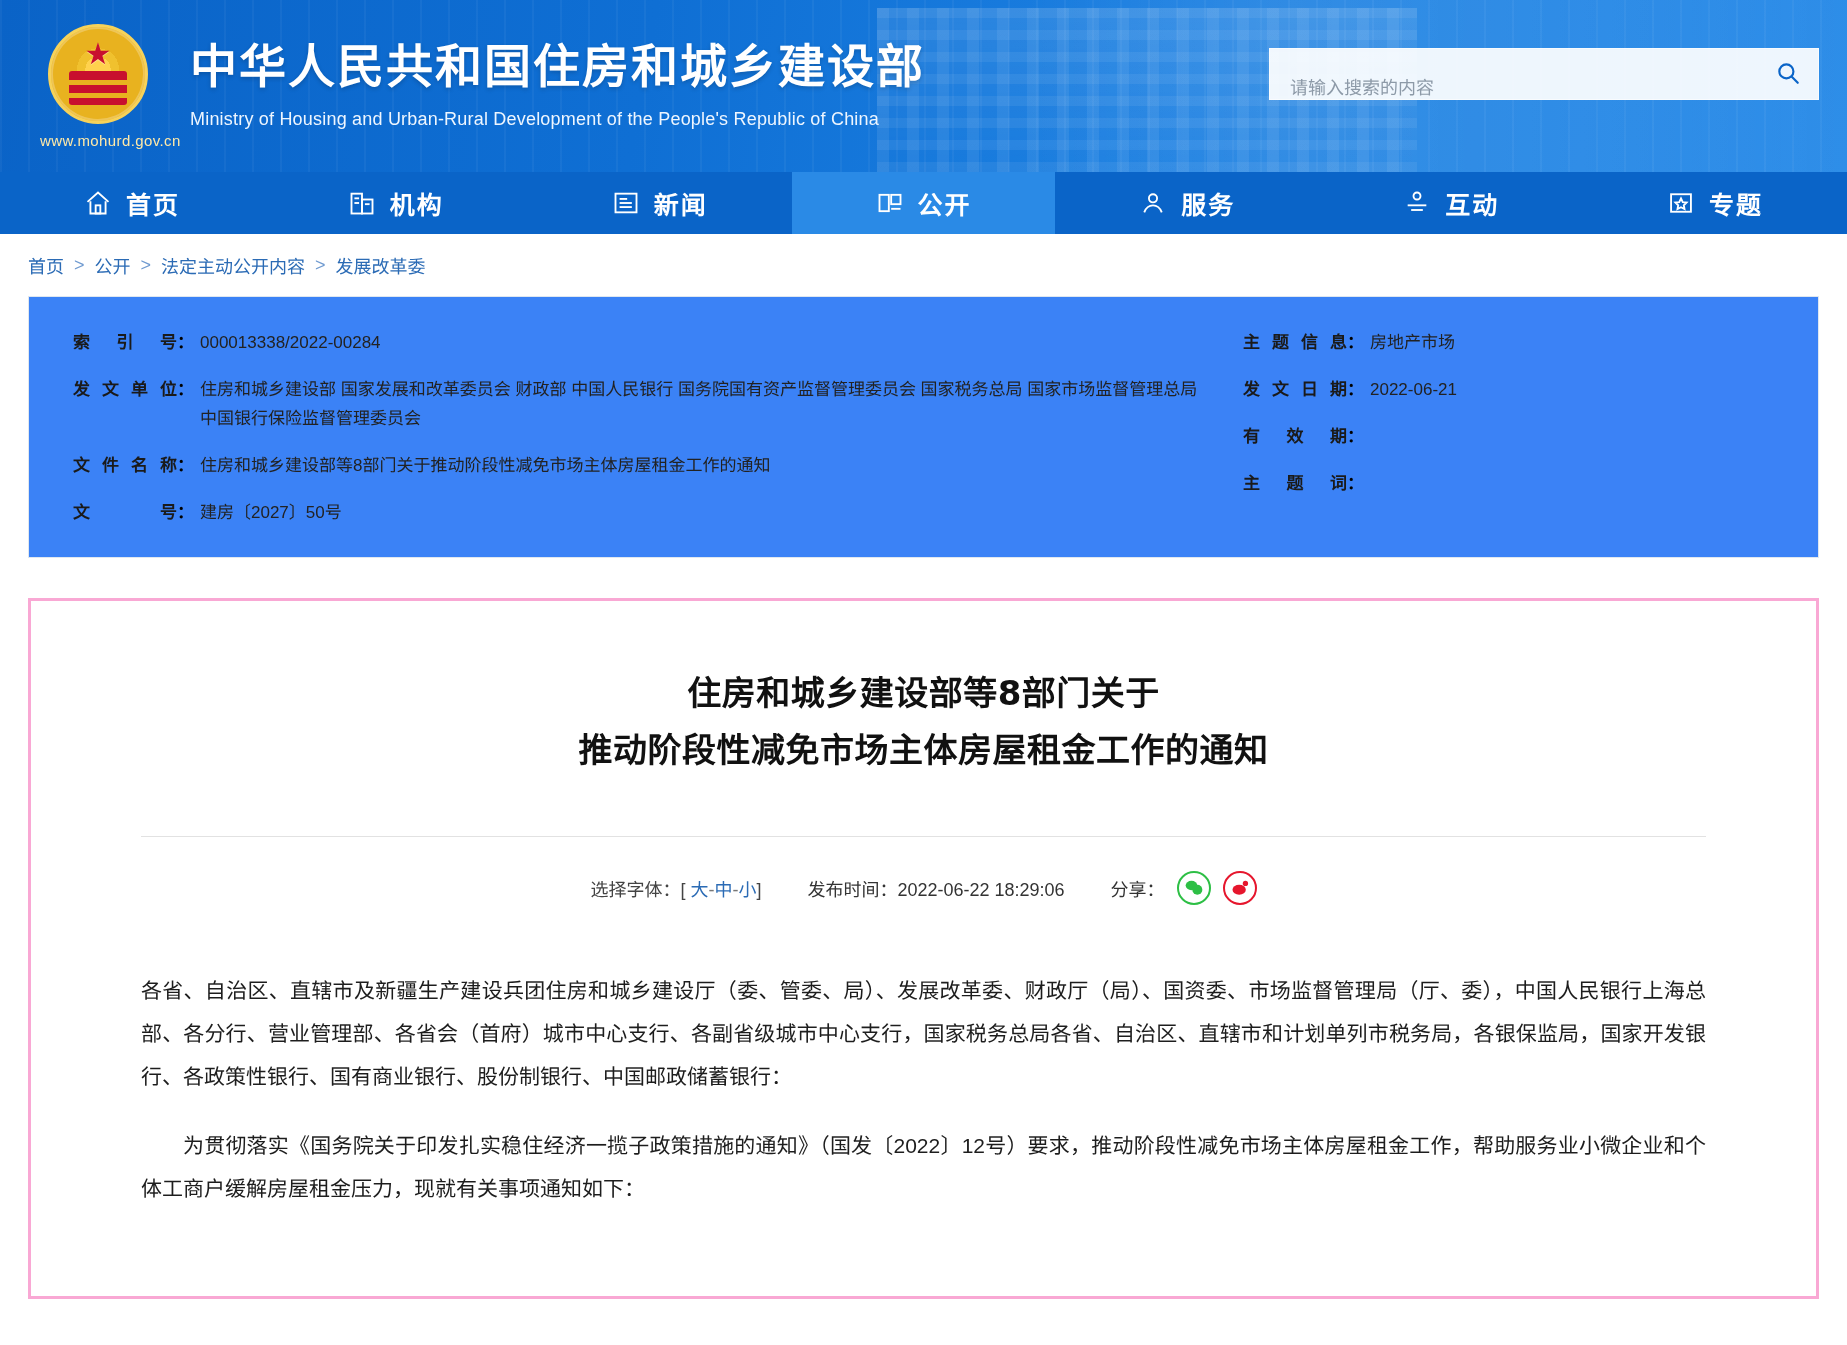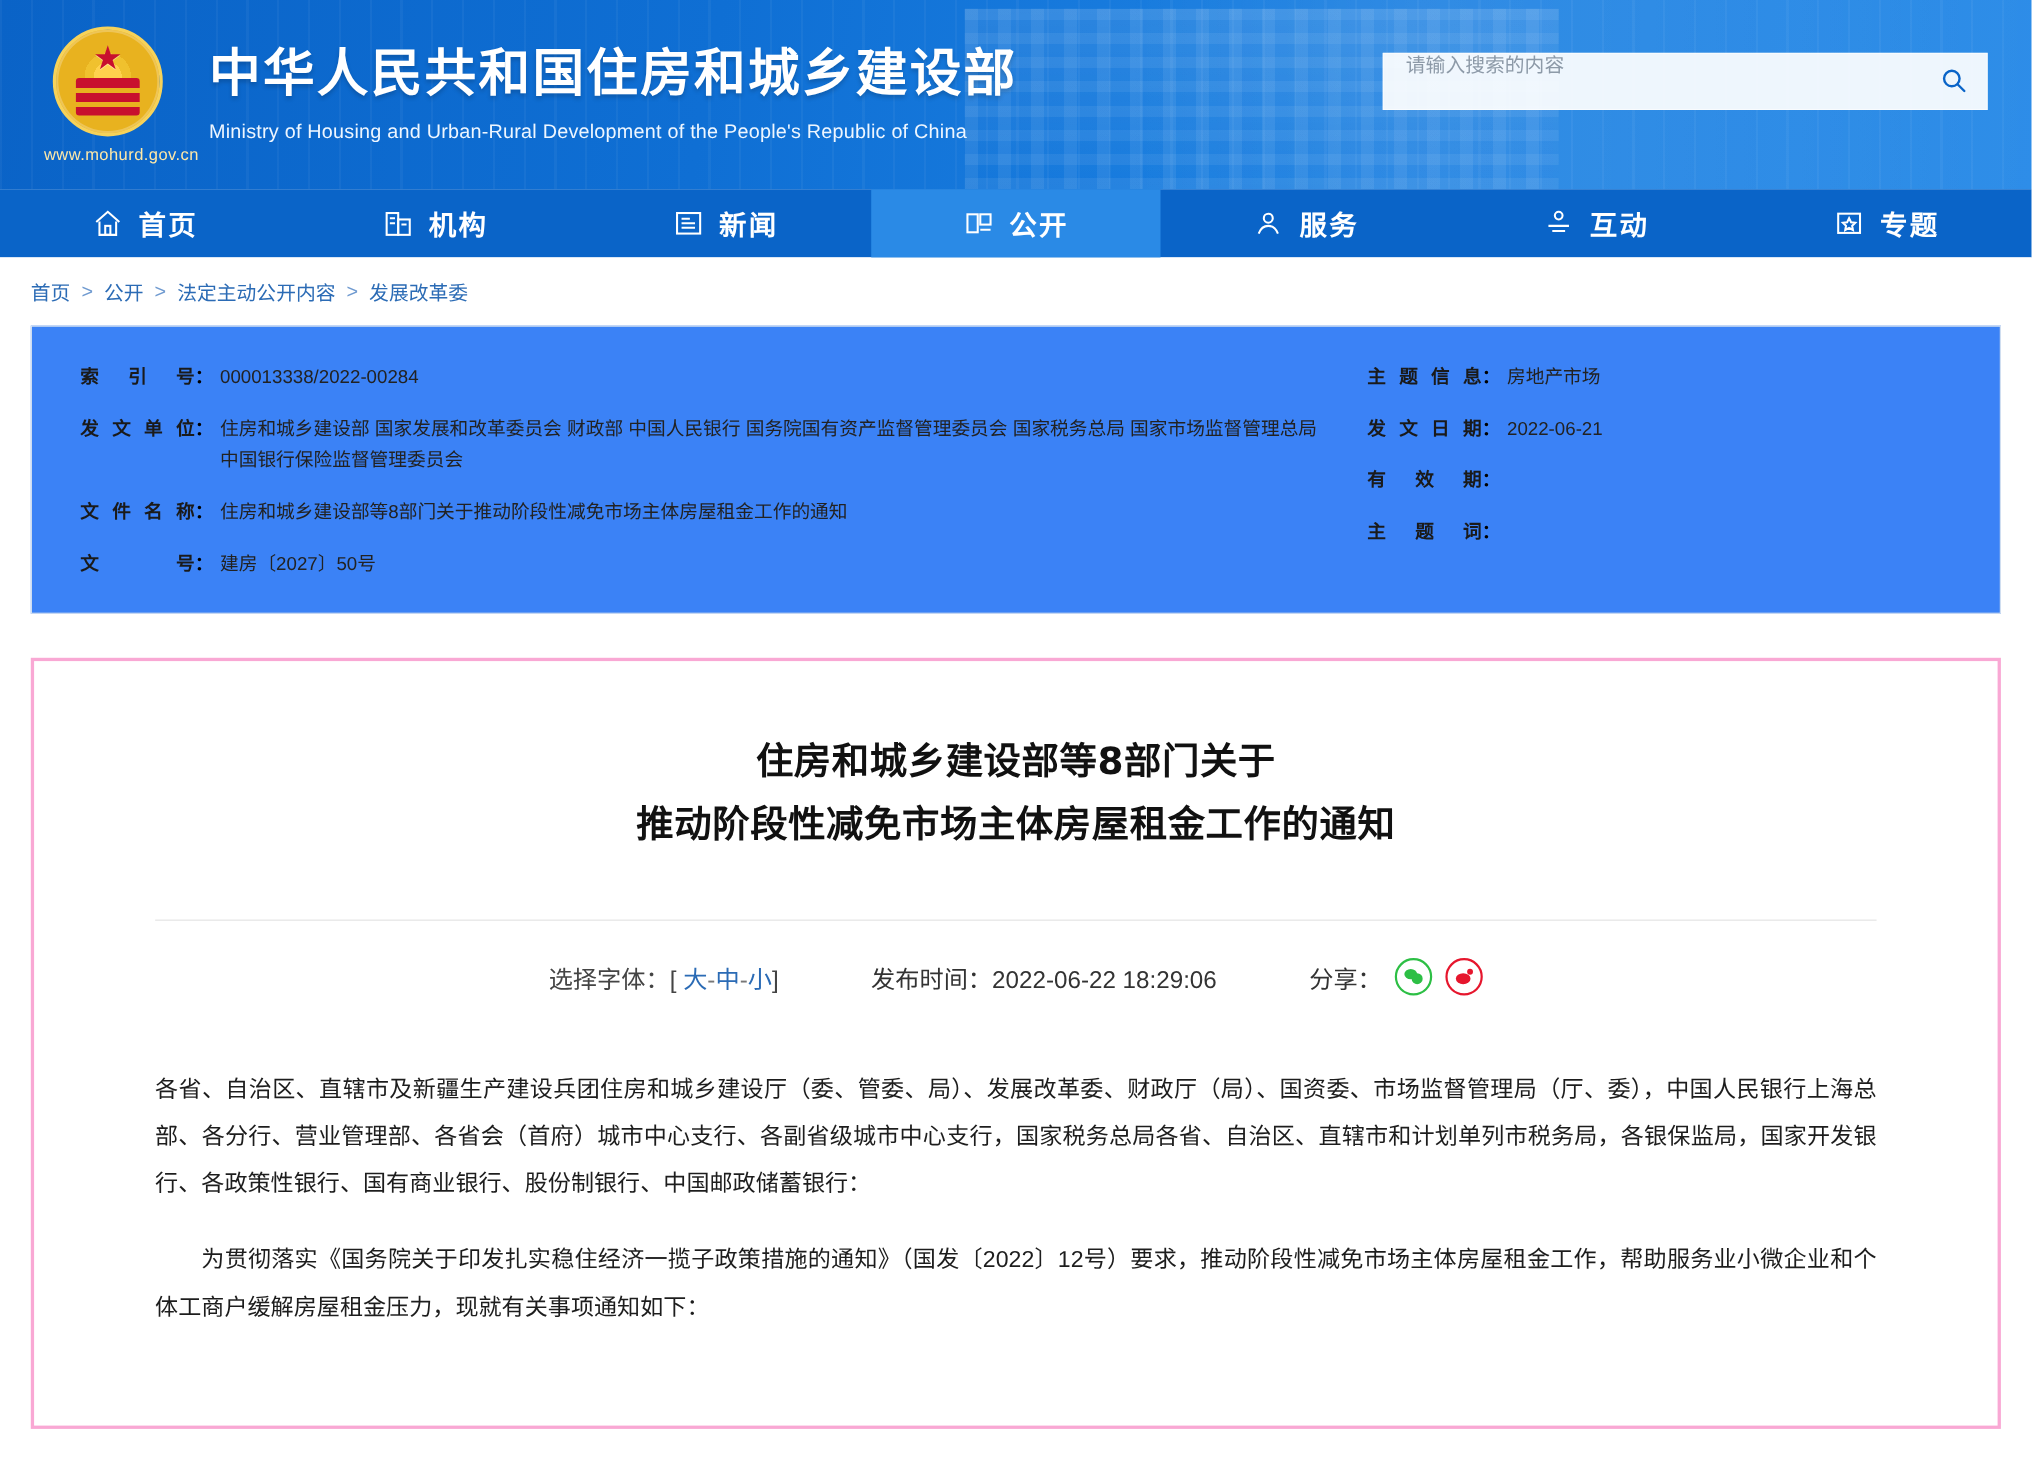--- a/index.html
+++ b/index.html
@@ -59,24 +59,24 @@
   .title-block { position: absolute; left: 190px; top: 28px; }
   .title-cn {
     color: #ffffff; font-size: 47px; font-weight: bold; letter-spacing: 2px;
     text-shadow: 0 2px 4px rgba(0,0,0,.18);
     font-family: "DejaVu Sans", "Liberation Sans", sans-serif;
   }
   .title-en {
     margin-top: 12px; color: #eef6ff; font-size: 18px; letter-spacing: .2px;
   }
   .search-box {
-    position: absolute; right: 40px; top: 48px;
+    position: absolute; right: 28px; top: 48px;
     width: 550px; height: 52px;
     background: rgba(255,255,255,.92);
-    display: flex; align-items: flex-start;
+    display: flex; align-items: flex-end;
     border: 1px solid rgba(255,255,255,.6);
   }
   .search-box input {
     flex: 1; border: 0; outline: 0; background: transparent;
     font-size: 18px; color: #333; padding: 0 20px;
     font-family: "Liberation Sans", "DejaVu Sans", sans-serif;
   }
   .search-box input::placeholder { color: #8d9aa8; }
   .search-btn {
     width: 60px; height: 100%; border: 0; background: transparent; cursor: pointer;
@@ -134,21 +134,21 @@
     margin-bottom: 30px;
   }
   .doc-title {
     text-align: center; font-size: 34px; font-weight: bold; color: #111;
     line-height: 1.65; letter-spacing: .5px;
     font-family: "DejaVu Sans", "Liberation Sans", sans-serif;
   }
   .divider { height: 1px; background: #e2e2e2; margin: 58px 0 0 0; }
   .toolbar {
     display: flex; align-items: center; justify-content: center;
-    gap: 84px; padding: 34px 0 0 0; font-size: 22px; color: #333;
+    gap: 46px; padding: 34px 0 0 0; font-size: 18px; color: #333;
   }
   .toolbar .fs-opts { color: #444; }
   .toolbar .fs-opts a { color: #2b6bb5; text-decoration: none; cursor: pointer; }
   .toolbar .fs-opts .dash { color: #777; }
   .share { display: flex; align-items: center; gap: 12px; }
   .share-icon {
     width: 34px; height: 34px; border-radius: 50%;
     display: inline-flex; align-items: center; justify-content: center;
     border: 2px solid #2dbf45; color: #2dbf45; font-size: 15px; cursor: pointer;
     background: #fff;

